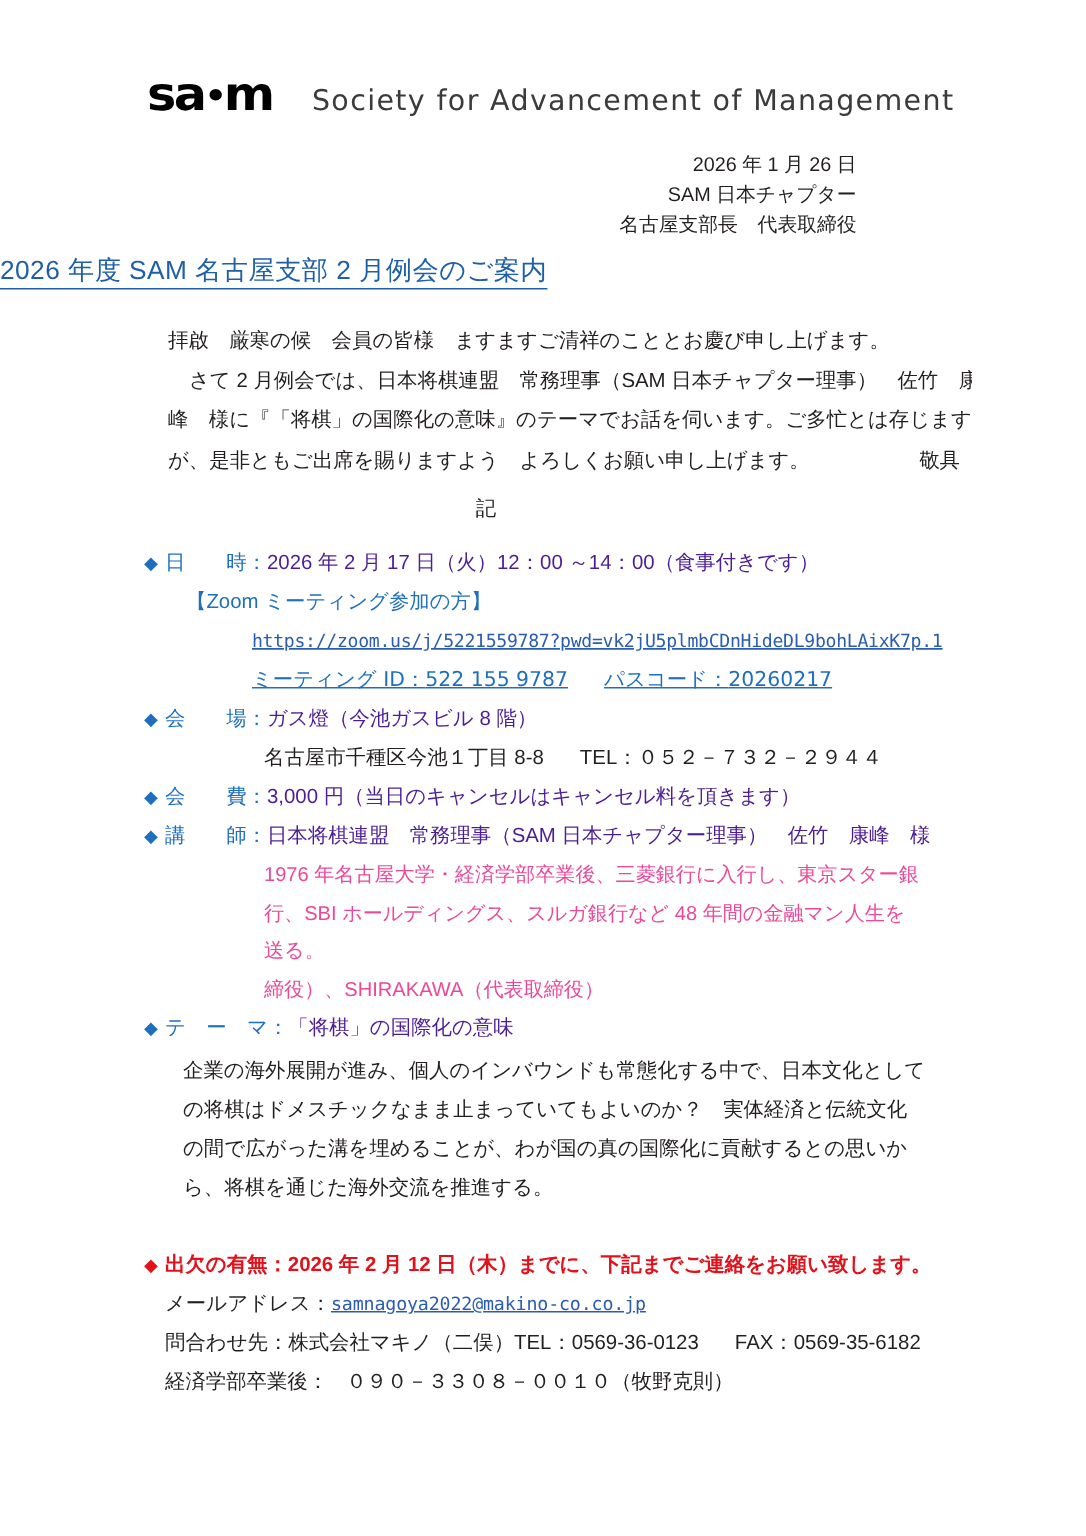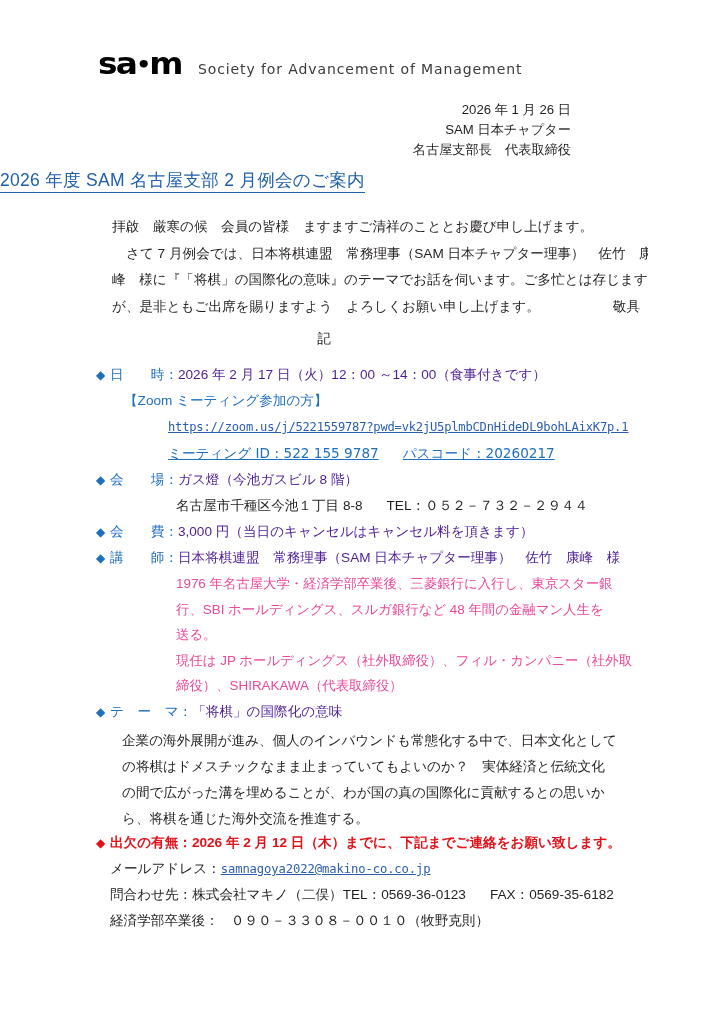--- a/index.html
+++ b/index.html
@@ -38,23 +38,23 @@
     white-space: nowrap;
     transform: scaleX(1.06);
     transform-origin: left bottom;
   }
   .logo-mark .dot {
     font-size: 22px;
     vertical-align: 2px;
     letter-spacing: -2px;
   }
   .logo-tag {
-    margin-left: 21px;
+    margin-left: 31px;
     font-family: "DejaVu Sans", sans-serif;
-    font-size: 14px;
+    font-size: 19px;
     letter-spacing: 0.9px;
     color: #3b3b3b;
     white-space: nowrap;
   }
 
   
   .header-right {
     position: absolute;
     right: 77px;
     top: 100px;
@@ -222,21 +222,21 @@
     <div>SAM 日本チャプター</div>
     <div>名古屋支部長　代表取締役</div>
   </div>
 
   <div class="doc-title">
     <span>2026 年度 SAM 名古屋支部 2 月例会のご案内</span>
   </div>
 
   <div class="body-block">
     <div class="body-line">拝啟　厳寒の候　会員の皆様　ますますご清祥のこととお慶び申し上げます。</div>
-    <div class="body-line indent">さて 7 月例会では、日本将棋連盟　常務理事（SAM 日本チャプター理事）　佐竹　康</div>
+    <div class="body-line indent">さて 2 月例会では、日本将棋連盟　常務理事（SAM 日本チャプター理事）　佐竹　康</div>
     <div class="body-line">峰　様に『「将棋」の国際化の意味』のテーマでお話を伺います。ご多忙とは存じます</div>
     <div class="body-line">
       <span>が、是非ともご出席を賜りますよう　よろしくお願い申し上げます。</span><span class="right-push">敬具</span>
     </div>
   </div>
 
   <div class="kiroku">記</div>
 
   <div class="items">
 
@@ -270,21 +270,20 @@
 
     <div class="item-row">
       <span class="bullet">◆</span>
       <span class="label">講　　師：</span>
       <span class="val-blue">日本将棋連盟　常務理事（SAM 日本チャプター理事）　佐竹　康峰　様</span>
     </div>
     <div class="bio">
       <div>1976 年名古屋大学・経済学部卒業後、三菱銀行に入行し、東京スター銀</div>
       <div>行、SBI ホールディングス、スルガ銀行など 48 年間の金融マン人生を</div>
       <div>送る。</div>
-      <div>現任は JP ホールディングス（社外取締役）、フィル・カンパニー（社外取</div>
       <div>締役）、SHIRAKAWA（代表取締役）</div>
     </div>
 
     <div class="item-row">
       <span class="bullet">◆</span>
       <span class="label">テ　ー　マ：</span>
       <span class="val-blue">「将棋」の国際化の意味</span>
     </div>
     <div class="theme-body">
       <div>企業の海外展開が進み、個人のインバウンドも常態化する中で、日本文化として</div>

